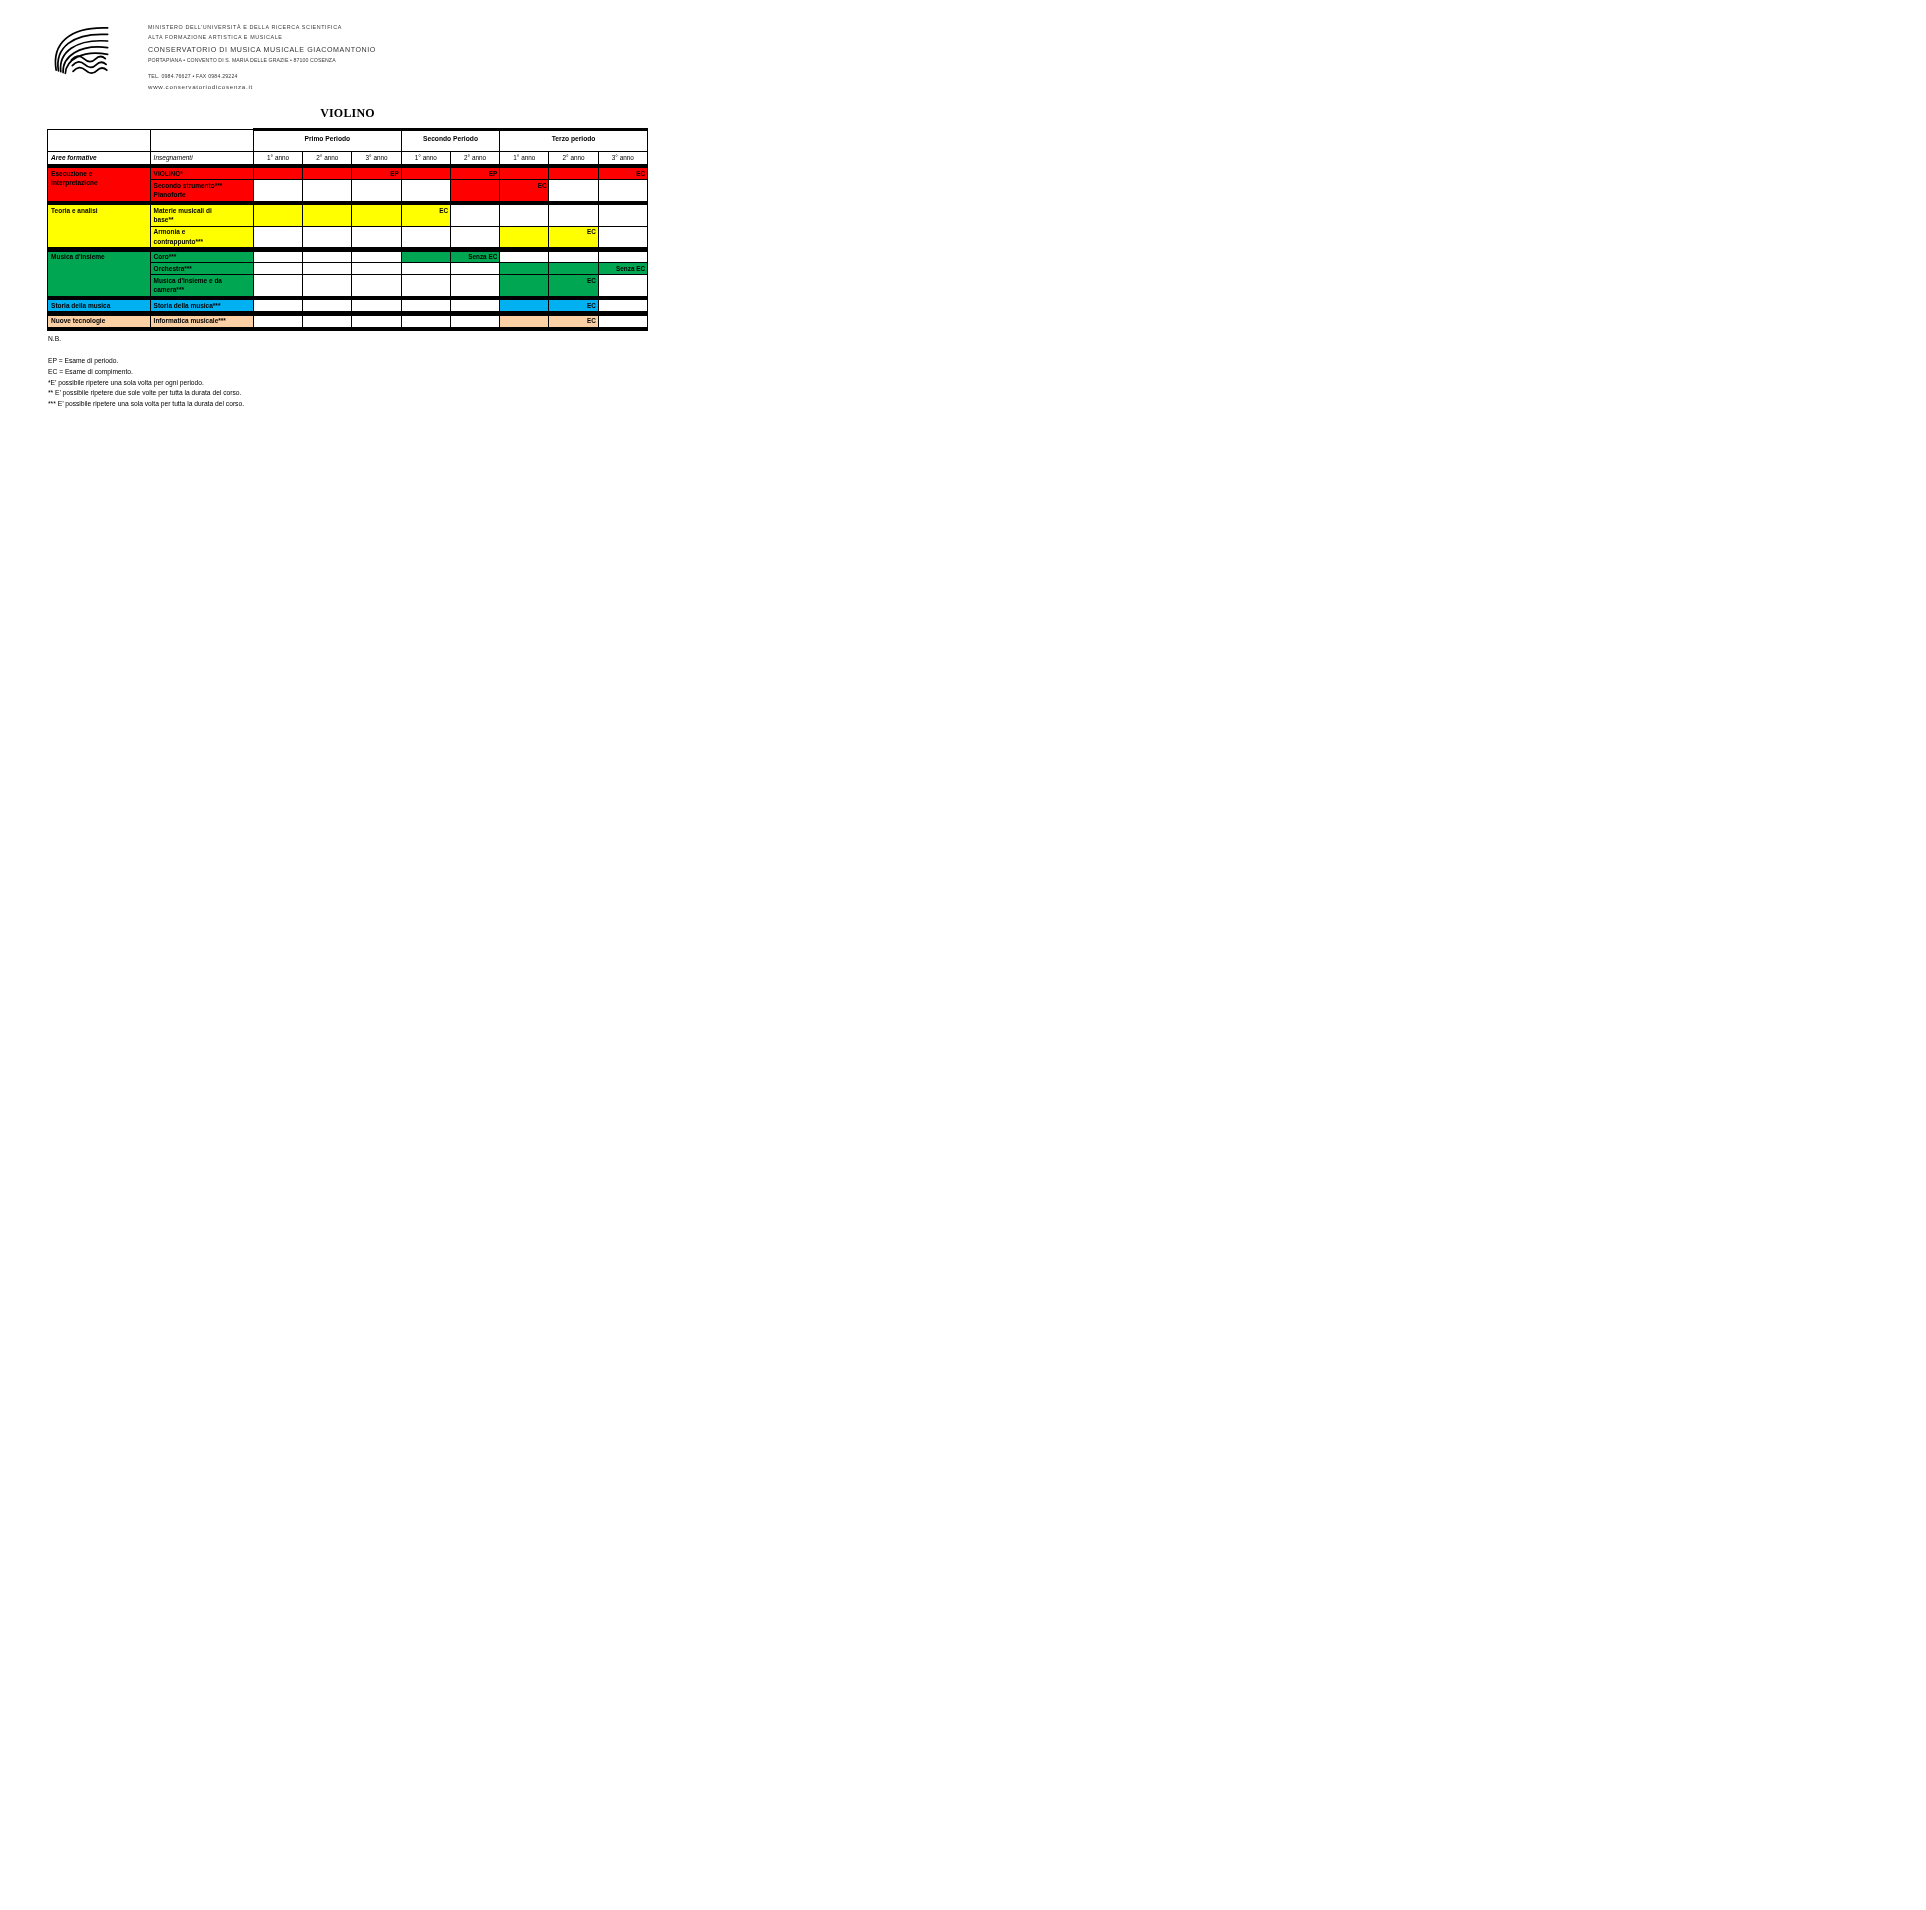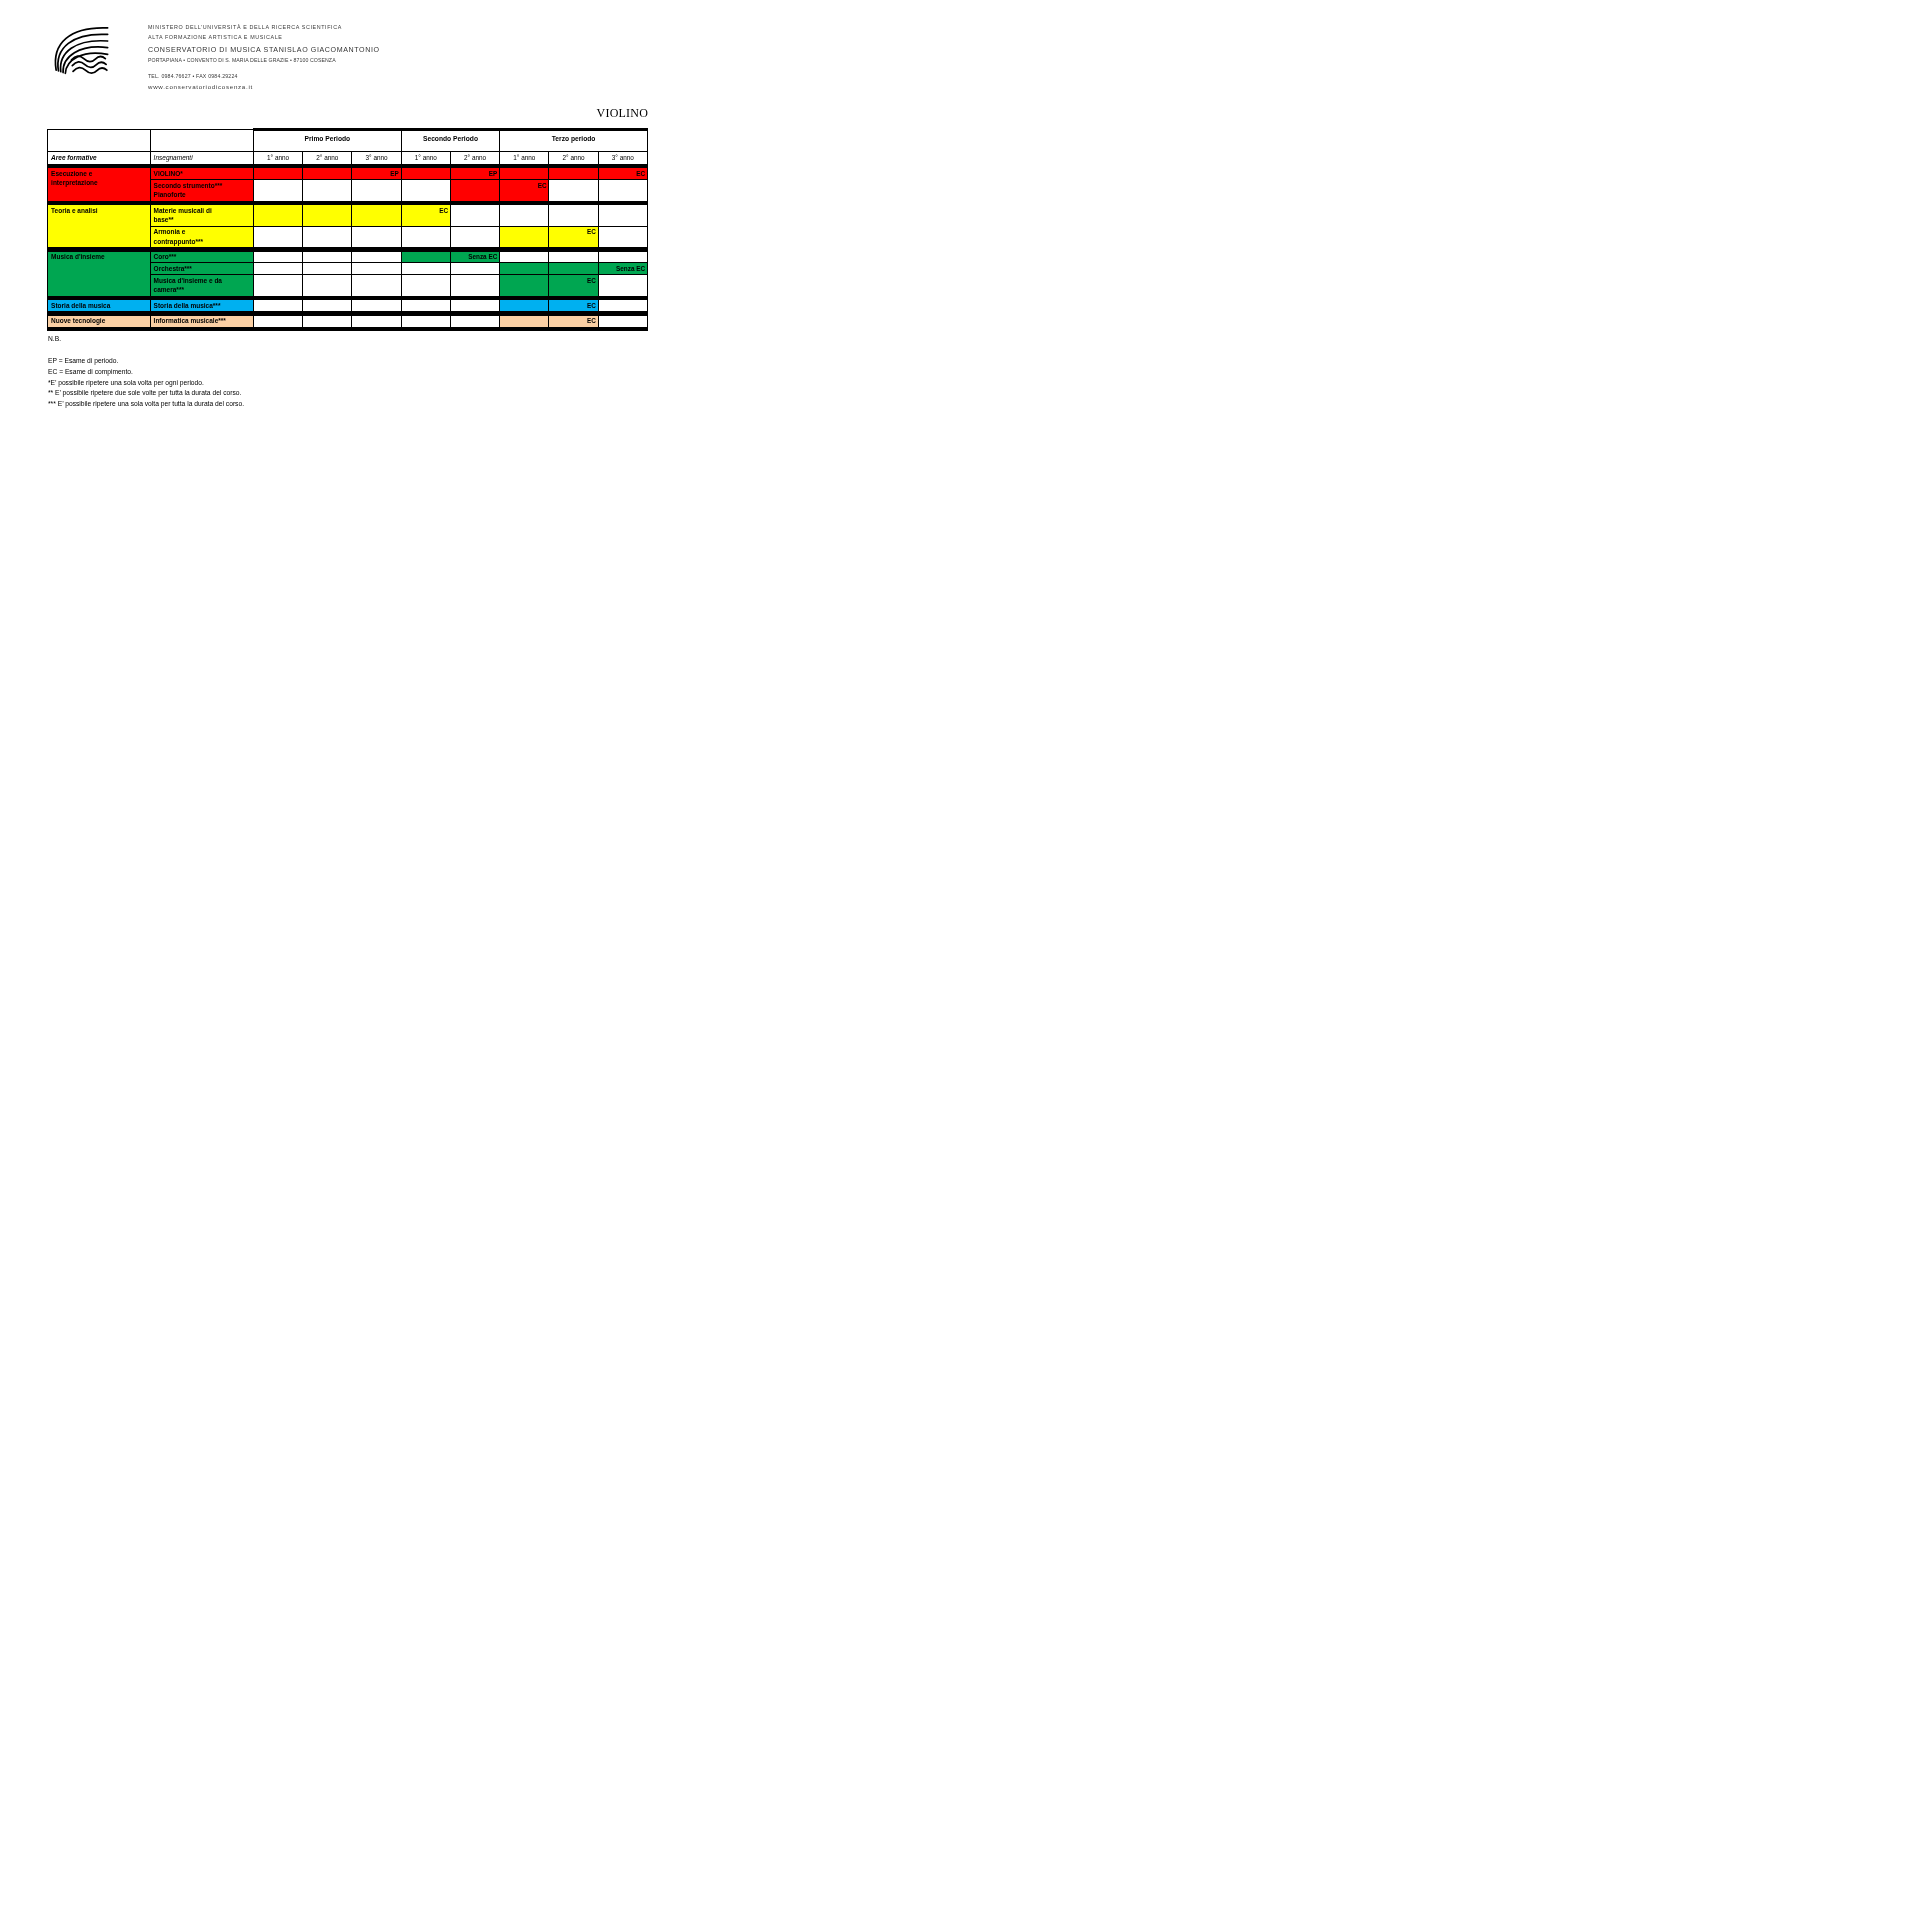--- a/index.html
+++ b/index.html
@@ -11,22 +11,22 @@
   .logo{position:absolute;left:50px;top:24px;width:73px;height:54px;}
   .lh{position:absolute;left:148px;top:24px;color:#3a3a3a;}
   .lh div{white-space:nowrap;}
   .lh-small{font-size:5.4px;letter-spacing:0.6px;margin:0 0 3.9px 0;}
   .lh-big{font-size:7.1px;letter-spacing:0.6px;margin:6.2px 0 2.7px 0;color:#333;}
   .lh-addr{font-size:5.2px;letter-spacing:0.1px;margin:0 0 2.3px 0;}
   .lh-tel{font-size:5.2px;letter-spacing:0.2px;margin:10px 0 0 0;}
   .lh-www{font-size:6.2px;letter-spacing:0.7px;margin:3.9px 0 0 0;}
   
   .title{
-    position:absolute;left:47px;top:106px;width:601px;text-align:right;
-    font-family:"Liberation Serif", serif;font-weight:normal;font-size:12px;letter-spacing:0.2px;
+    position:absolute;left:47px;top:106px;width:601px;text-align:center;
+    font-family:"Liberation Serif", serif;font-weight:bold;font-size:12px;letter-spacing:0.2px;
   }
   
   .tablewrap{position:absolute;left:47px;top:128px;}
   table{border-collapse:collapse;table-layout:fixed;width:601px;border:1.9px solid #000;background:#fff;}
   td{border:0.6px solid #000;vertical-align:top;padding:0;overflow:hidden;}
   tr.h1{height:22px;} tr.h2{height:12.7px;}
   td.corner{border-bottom:0.8px solid #000;}
   td.period{
     font-weight:bold;font-size:6.7px;text-align:center;padding-top:3.5px;
     border-top:3.9px solid #000;border-bottom:1.5px solid #000;
@@ -57,21 +57,21 @@
   <path d="M34,126 C32,84 76,52 150,61"></path>
   <path d="M40,128 C42,94 84,66 150,79"></path>
   <path d="M56,93 q16,-18 32,-3 q16,15 30,1 q13,-13 26,-1"></path>
   <path d="M58,108 q16,-18 32,-3 q16,15 30,1 q13,-13 26,-1"></path>
   <path d="M60,123 q16,-18 32,-3 q16,15 30,1 q13,-13 26,-1"></path>
 </svg>
 
 <div class="lh">
   <div class="lh-small">MINISTERO DELL’UNIVERSITÀ E DELLA RICERCA SCIENTIFICA</div>
   <div class="lh-small">ALTA FORMAZIONE ARTISTICA E MUSICALE</div>
-  <div class="lh-big">CONSERVATORIO DI MUSICA STANISLAO GIACOMANTONIO</div>
+  <div class="lh-big">CONSERVATORIO DI MUSICA MUSICALE GIACOMANTONIO</div>
   <div class="lh-addr">PORTAPIANA • CONVENTO DI S. MARIA DELLE GRAZIE • 87100 COSENZA</div>
   <div class="lh-tel">TEL. 0984.76627 • FAX 0984.29224</div>
   <div class="lh-www">www.conservatoriodicosenza.it</div>
 </div>
 
 <div class="title">VIOLINO</div>
 
 <div class="tablewrap">
   <table>
     <colgroup>

